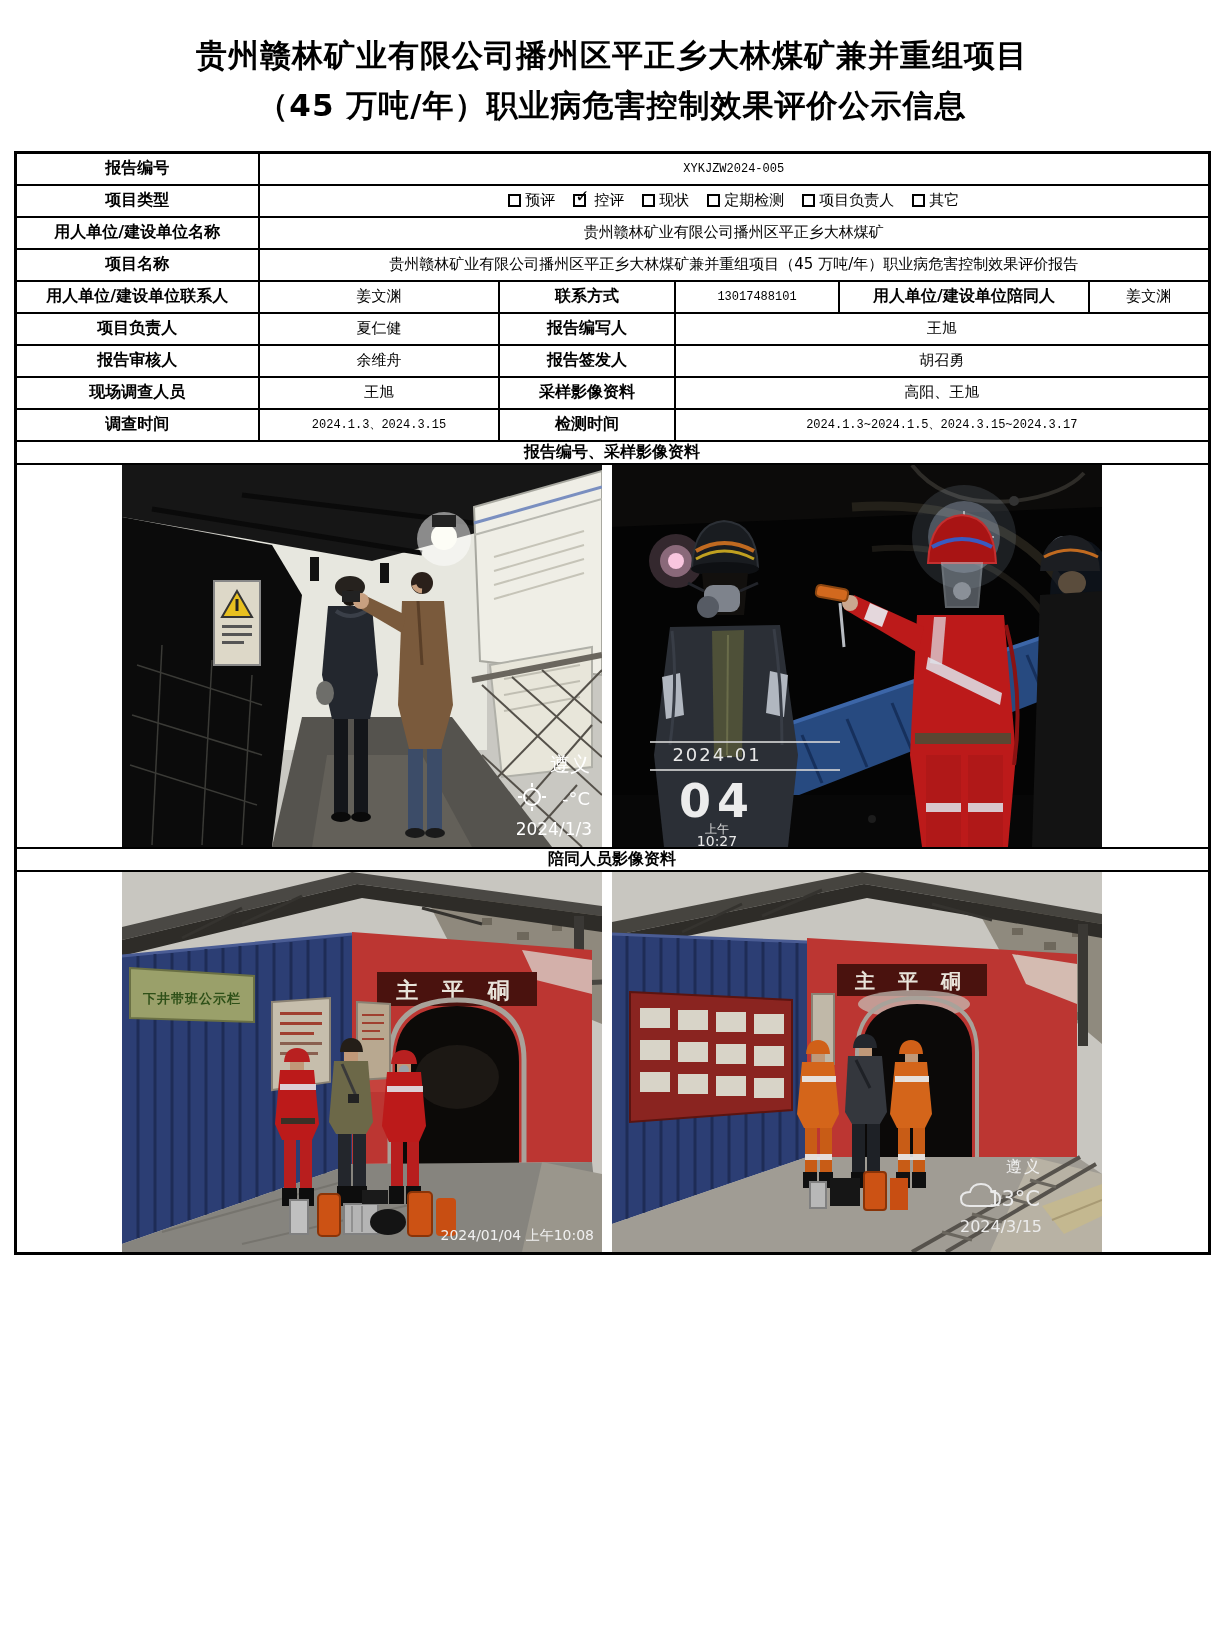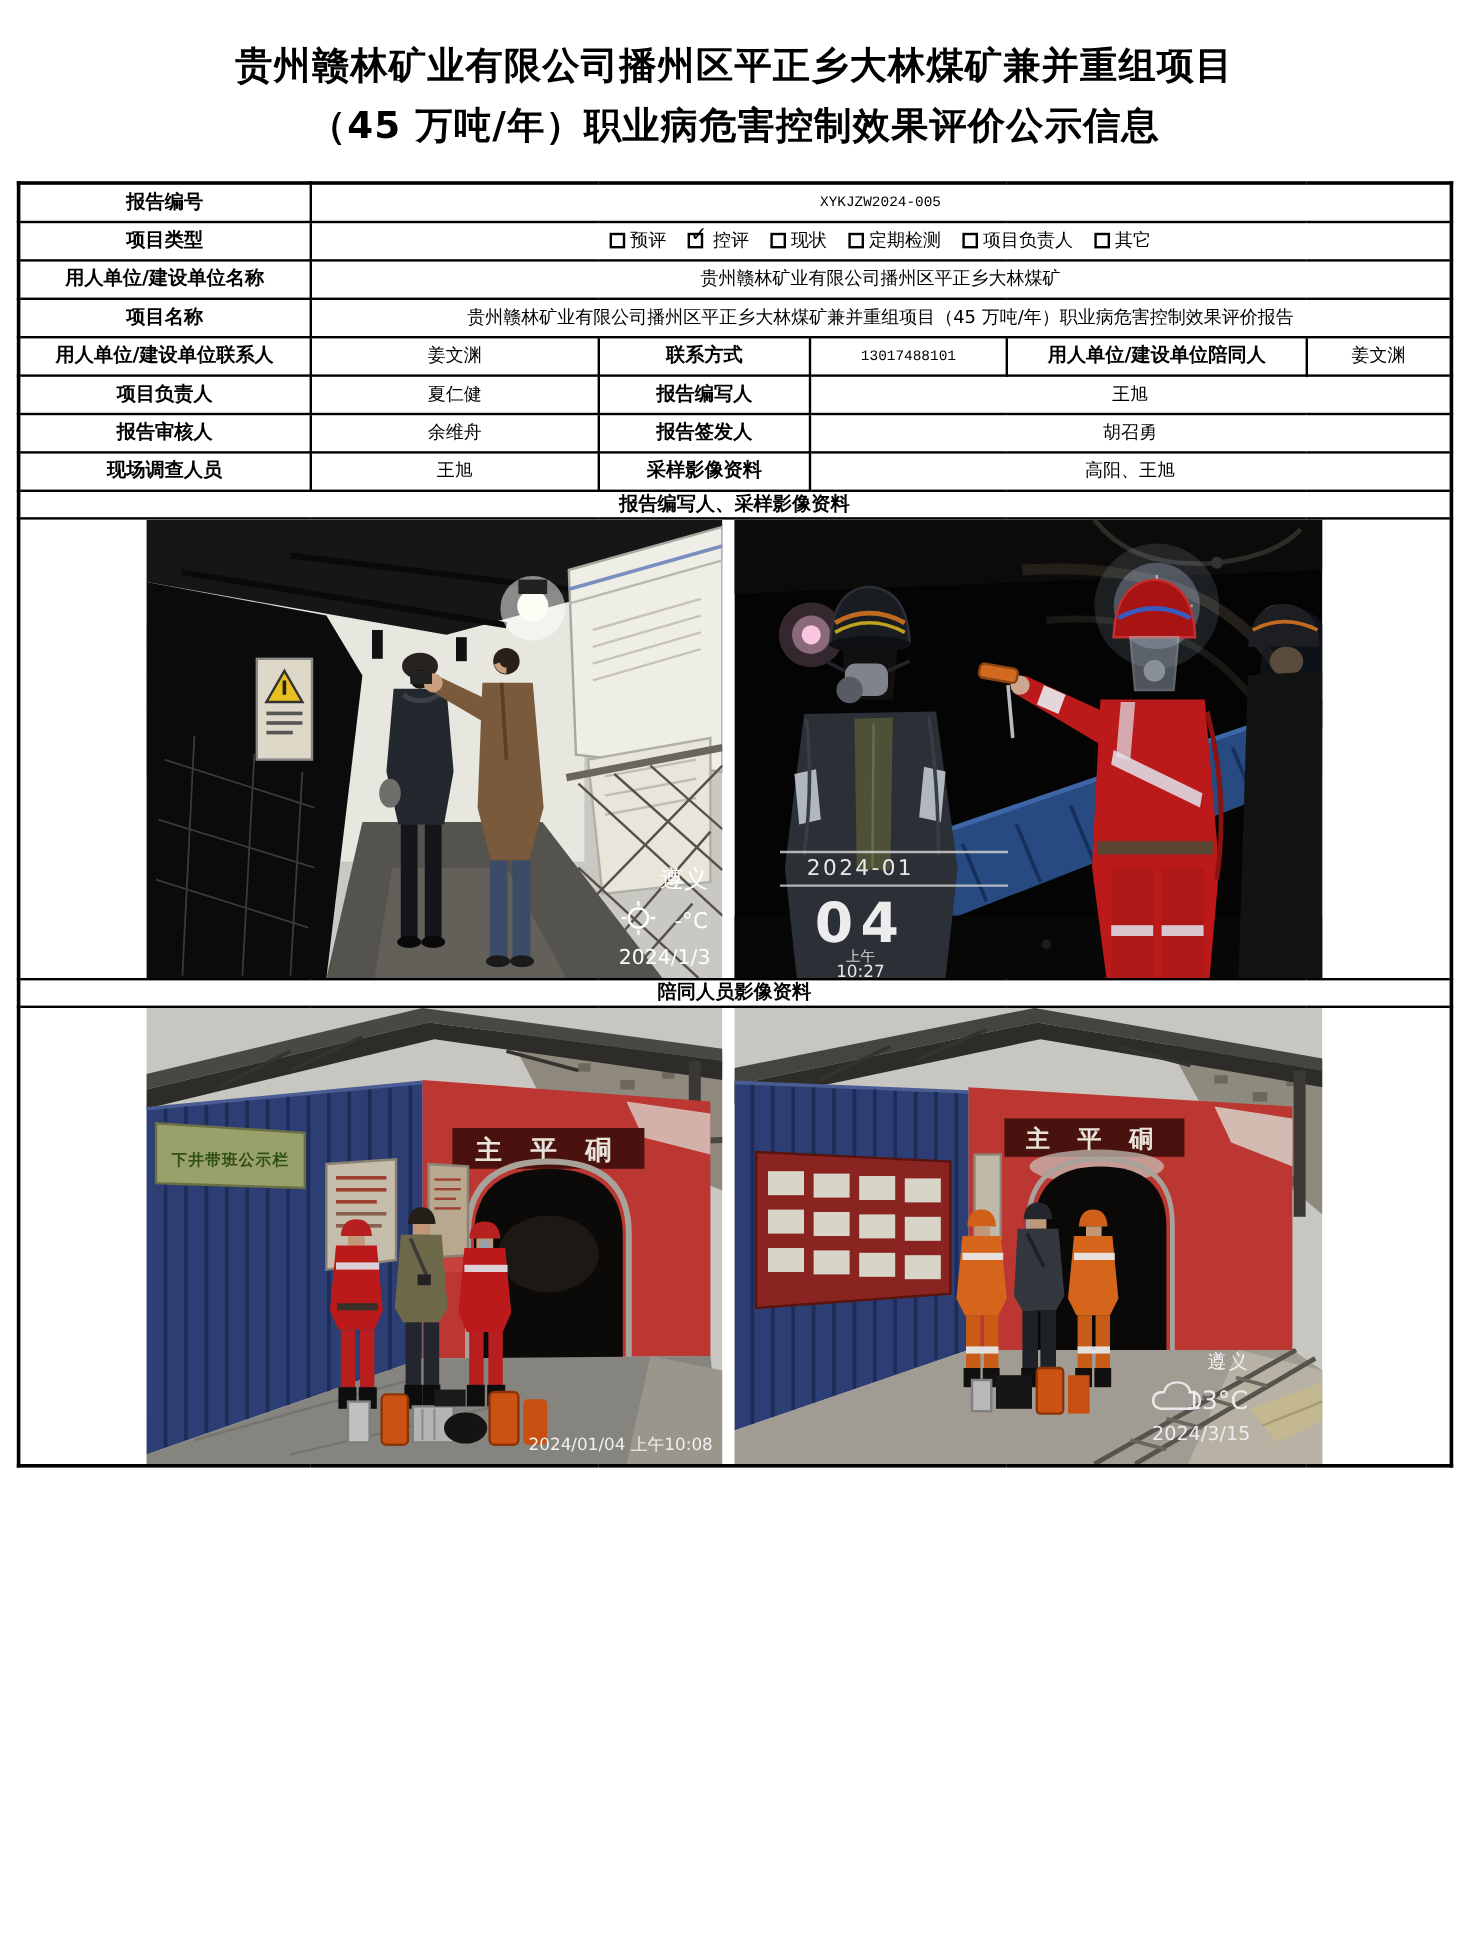--- a/index.html
+++ b/index.html
@@ -127,23 +127,29 @@
         <td class="val">余维舟</td>
         <td class="lbl">报告签发人</td>
         <td class="val" colspan="3">胡召勇</td>
       </tr>
       <tr>
         <td class="lbl">现场调查人员</td>
         <td class="val">王旭</td>
         <td class="lbl">采样影像资料</td>
         <td class="val" colspan="3">高阳、王旭</td>
       </tr>
-
-      <tr>
-        <td class="sec" colspan="6">报告编写人、采样影像资料</td>
+      <tr>
+        <td class="lbl">调查时间</td>
+        <td class="val mono">2024.1.3、2024.3.15</td>
+        <td class="lbl">检测时间</td>
+        <td class="val mono" colspan="3">2024.1.3~2024.1.5、2024.3.15~2024.3.17</td>
+      </tr>
+
+      <tr>
+        <td class="sec" colspan="6">报告编号、采样影像资料</td>
       </tr>
 
       <tr>
         <td class="photocell" colspan="6">
           <div class="photo-row-flex">
 
             <svg width="480" height="382" viewBox="0 0 480 382">
               <rect x="0" y="0" width="480" height="382" fill="#c9c8c2"></rect>
               <rect x="105" y="50" width="260" height="235" fill="#e7e7df"></rect>
               <rect x="0" y="88" width="125" height="125" fill="#b5b5ac"></rect>

